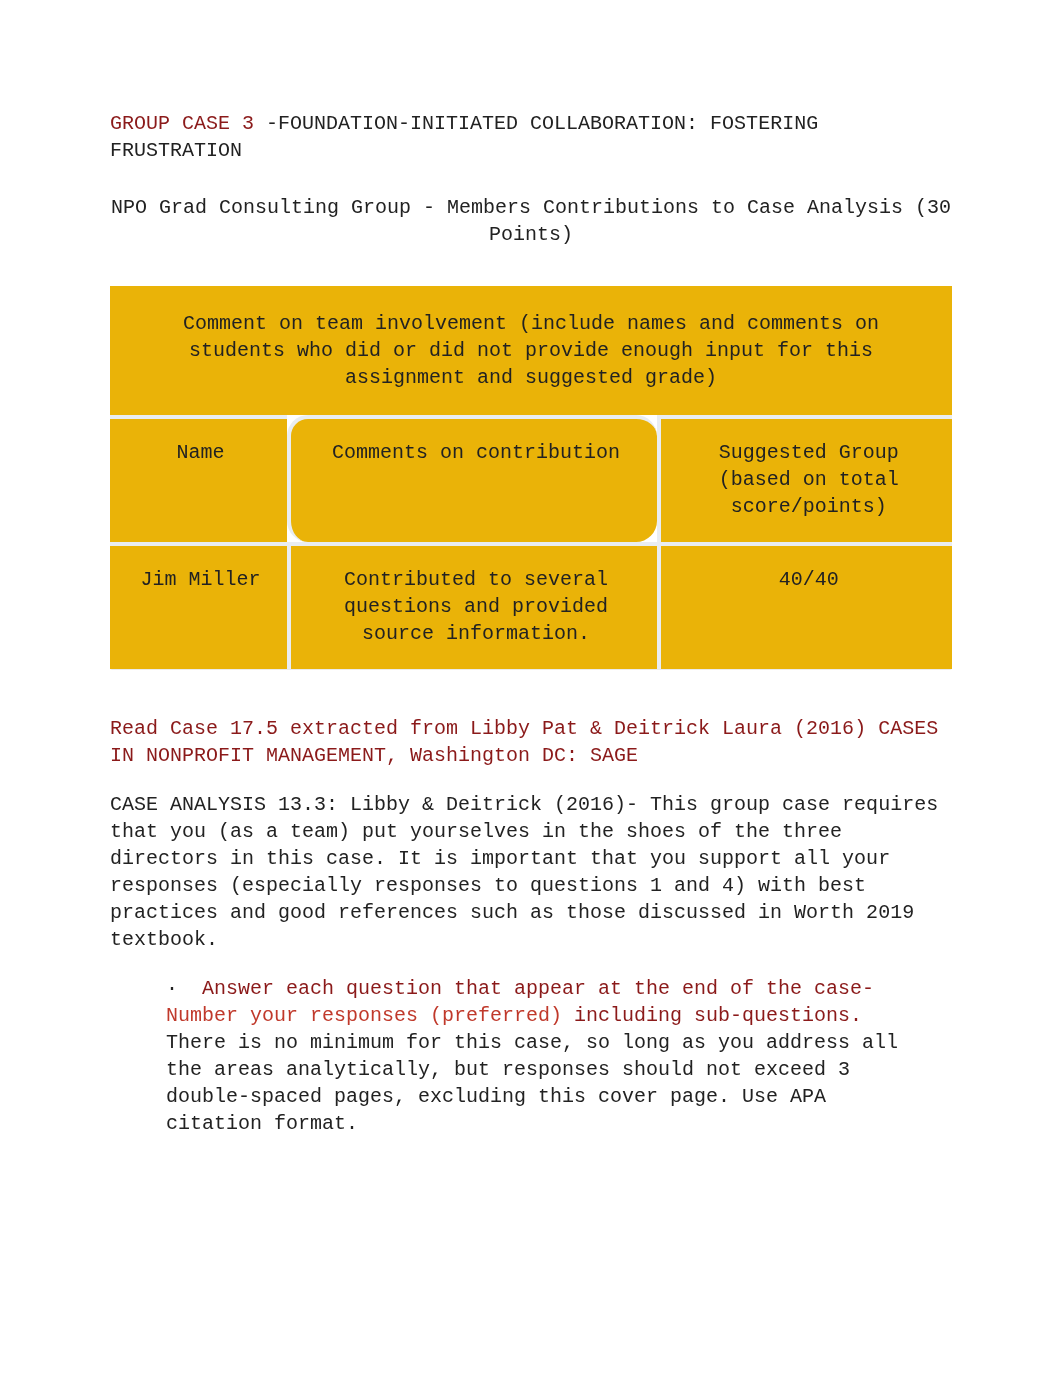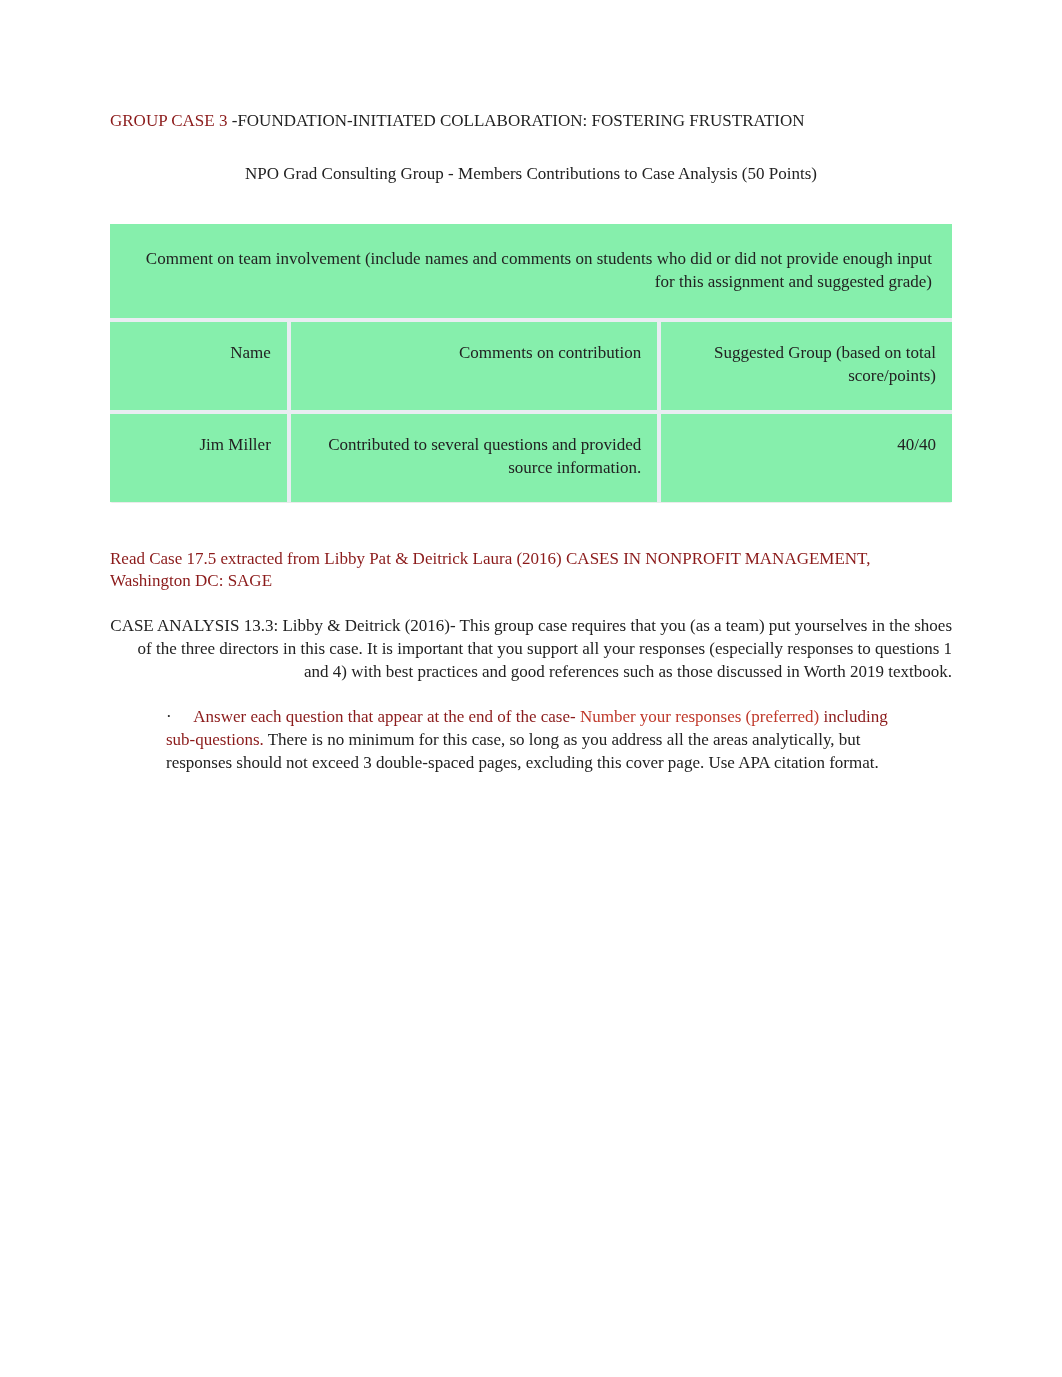--- a/index.html
+++ b/index.html
@@ -15,22 +15,22 @@
   html, body {
     margin: 0;
     padding: 0;
     background: #fff;
   }
   .page {
     width: var(--page-w);
     min-height: var(--page-h);
     box-sizing: border-box;
     padding: 110px 110px 60px 110px;
-    font-family: Liberation Serif, serif;
-    font-size: 17px;
+    font-family: Liberation Mono, monospace;
+    font-size: 20px;
     line-height: 1.35;
     color: var(--text);
   }
 
   .title-block {
     margin-bottom: 18px;
   }
   .title-block .case-no {
     color: var(--muted-red);
   }
@@ -48,55 +48,54 @@
     width: 100%;
     border-collapse: separate;
     border-spacing: 0;
     box-shadow:
       0 1px 0 var(--table-shadow),
       0 0 0 1px var(--gray-border) inset;
     border-radius: 2px;
     margin-bottom: 46px;
   }
   .grade-table td, .grade-table th {
-    text-align: right;
+    text-align: center;
     vertical-align: top;
     font-weight: normal;
     padding: 20px 16px 22px 20px;
     border-top: 4px solid #e9edf2;
     border-left: 4px solid #e9edf2;
-    background: #86efac;
+    background: #eab308;
   }
   .grade-table tr:first-child td,
   .grade-table tr:first-child th {
     border-top: none;
   }
   .grade-table tr td:first-child,
   .grade-table tr th:first-child {
     border-left: none;
   }
   .grade-table .header-row td {
     padding: 24px 20px;
   }
   .col-name    { width: 21%; }
-  .col-comment { width: 44%; }
+  .col-comment { width: 44%; border-radius: 21px; }
   .col-points  { width: 35%; }
 
   .reading {
     color: var(--muted-red);
     margin: 0 0 22px 0;
   }
   .reading .ref-white {
     background: #fff;
     color: var(--muted-red);
   }
 
   .case-analysis {
     margin: 0 0 22px 0;
-    text-align: right;
   }
 
   .answer-heading {
     color: var(--muted-red);
     margin: 0 0 14px 0;
   }
 
   .bullet-block {
     margin-left: 56px;
     margin-right: 42px;
@@ -112,21 +111,21 @@
 </style>
 </head>
 <body>
 
 <div class="page">
 
   <div class="title-block">
     <span class="case-no">GROUP CASE 3</span><span class="title-rest"> -</span><span class="title-rest">FOUNDATION-INITIATED COLLABORATION: FOSTERING FRUSTRATION</span>
   </div>
 
-  <div class="subtitle">NPO Grad Consulting Group - Members Contributions to Case Analysis (50 Points)</div>
+  <div class="subtitle">NPO Grad Consulting Group - Members Contributions to Case Analysis (30 Points)</div>
 
   <table class="grade-table">
     <tbody>
         <tr class="header-row">
       <td colspan="3">Comment on team involvement (include names and comments on students who did or did not provide enough input for this assignment and suggested grade)</td>
     </tr>
     <tr>
       <th class="col-name">Name</th>
       <th class="col-comment">Comments on contribution</th>
       <th class="col-points">Suggested Group (based on total score/points)</th>

